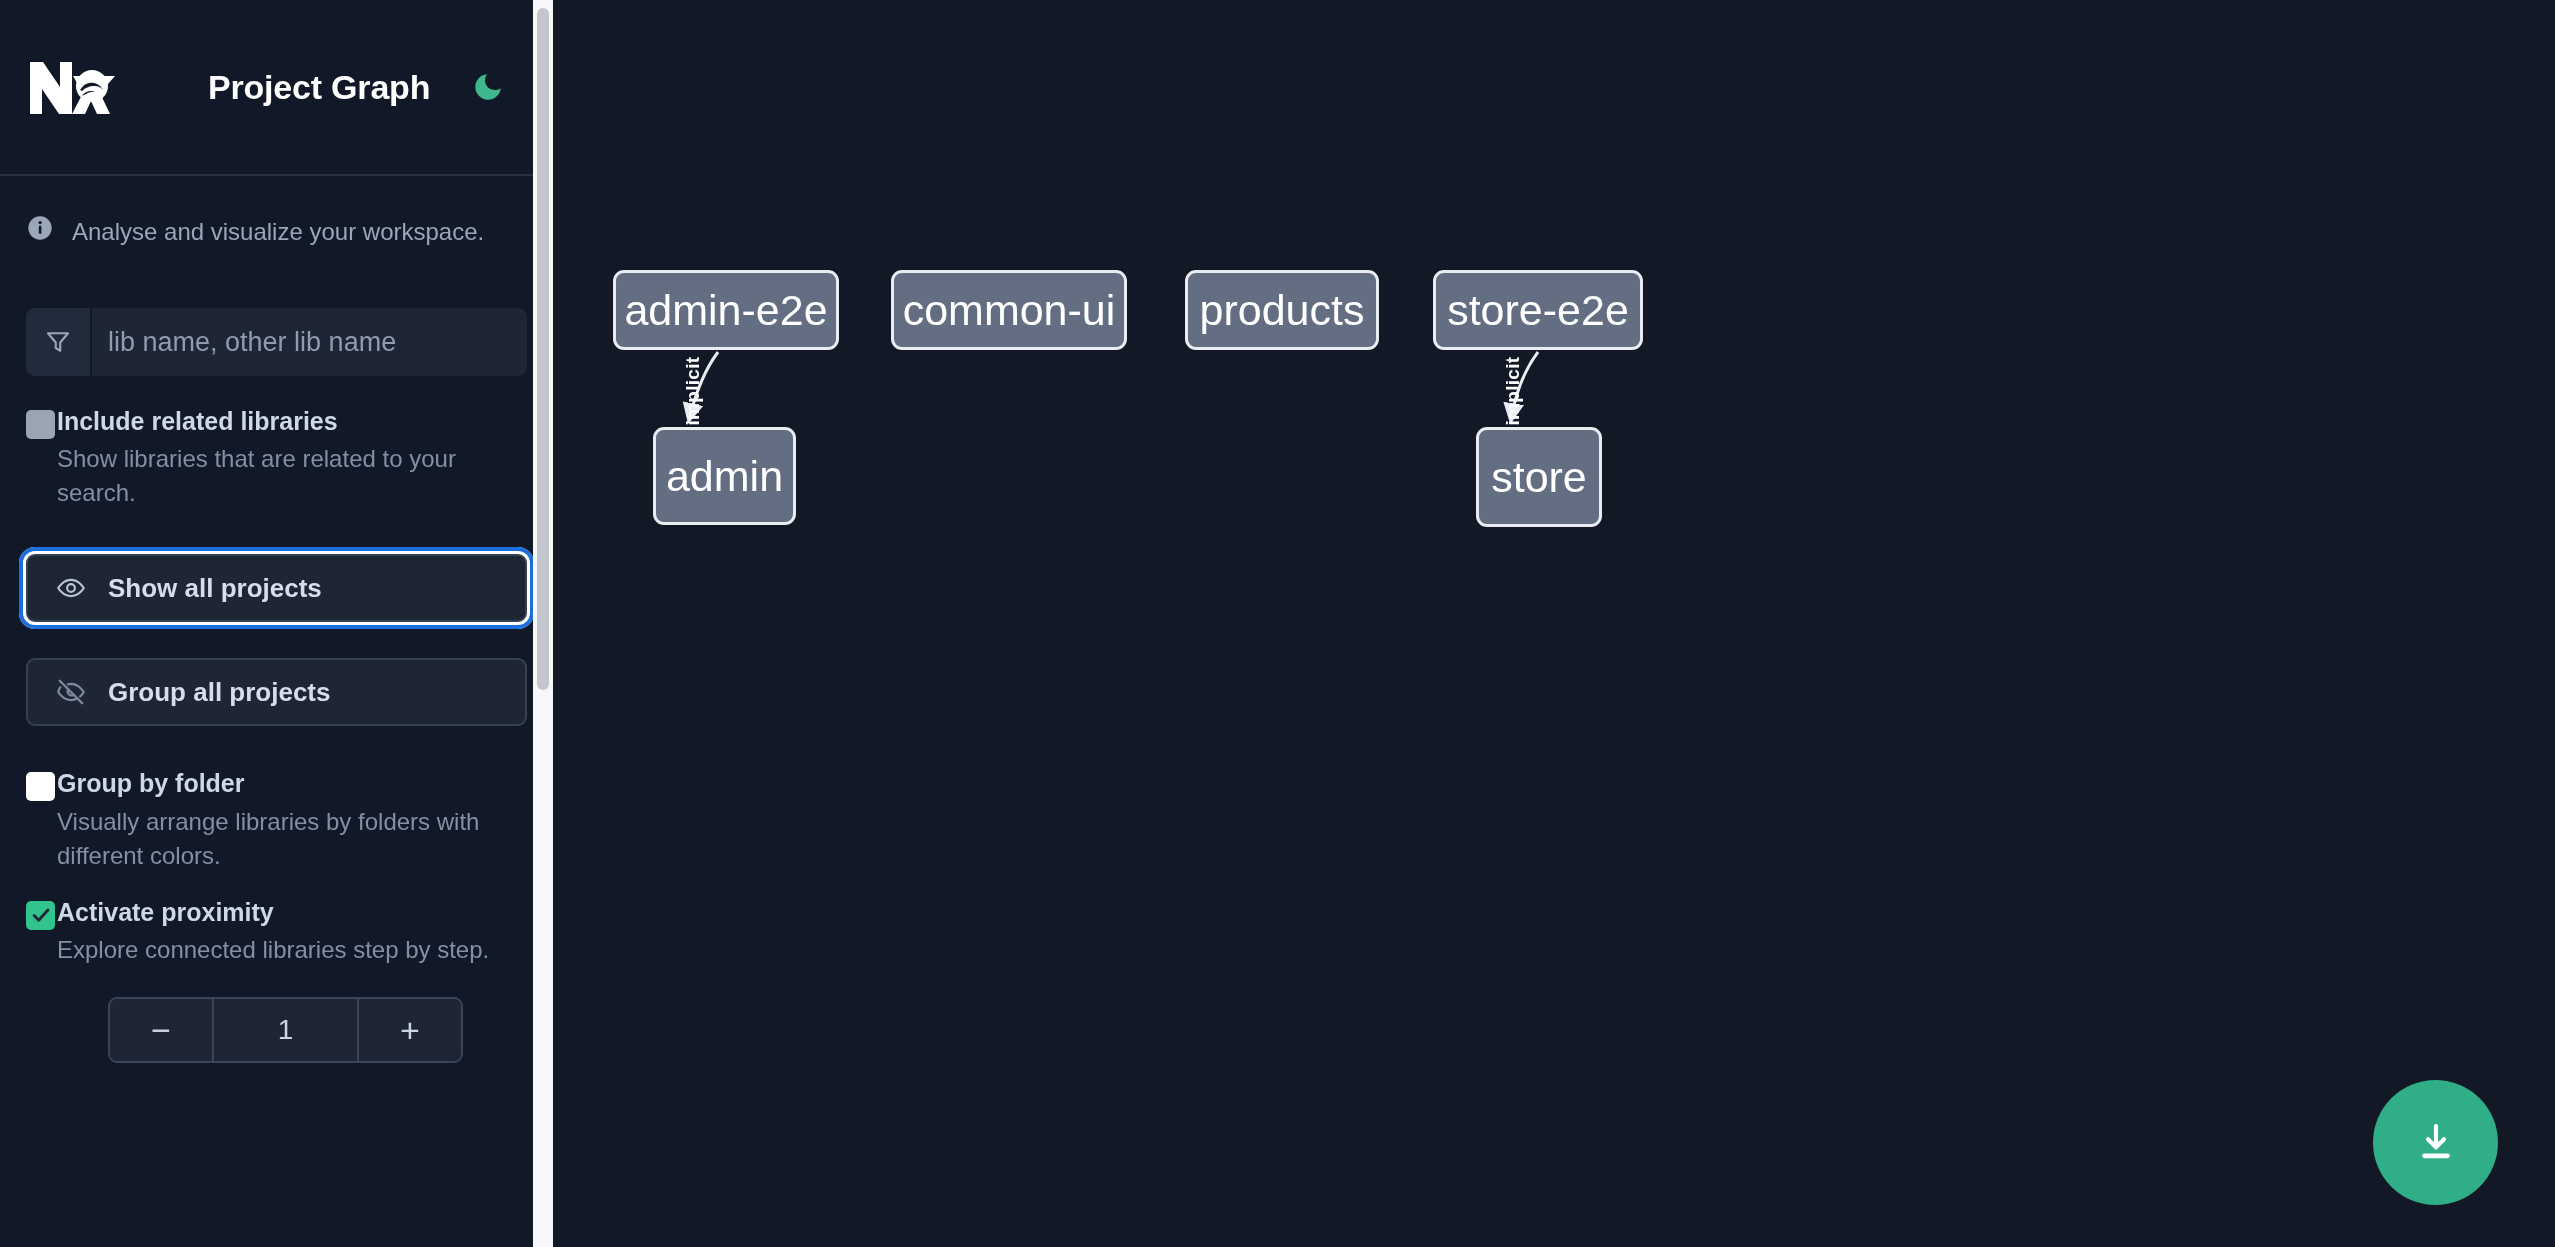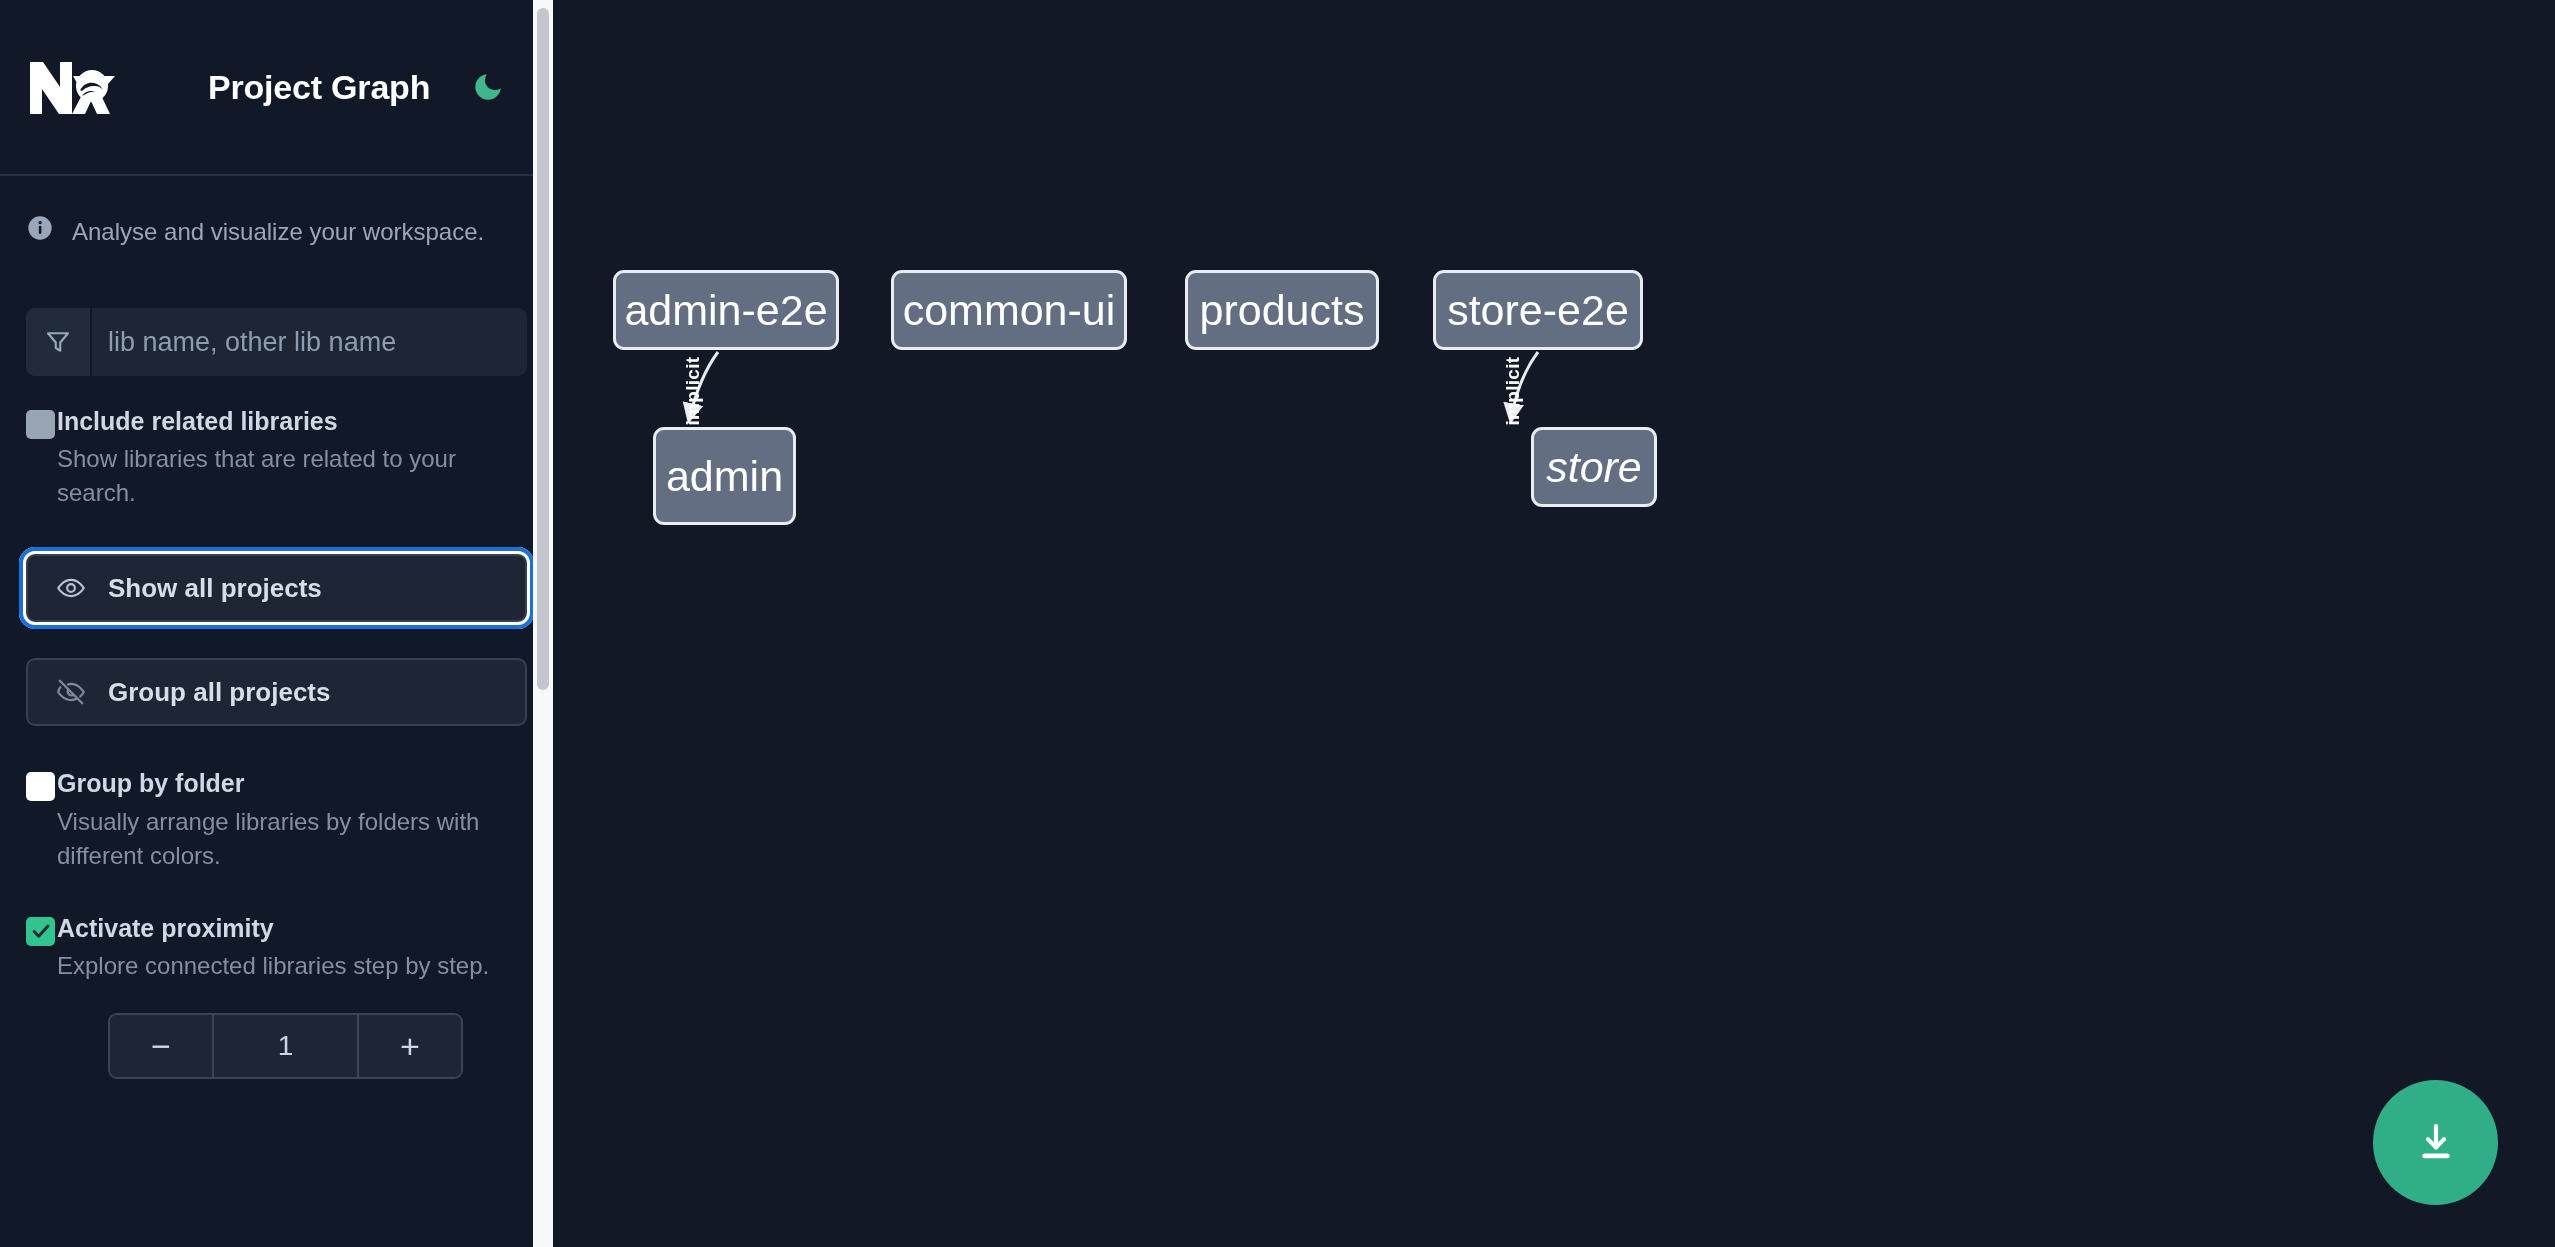--- a/index.html
+++ b/index.html
@@ -238,21 +238,21 @@
     <div class="opt-block" style="margin-top:42px">
       <div class="opt-row">
         <span class="cbox unchecked"></span>
         <div>
           <div class="opt-label">Group by folder</div>
           <div class="opt-desc">Visually arrange libraries by folders with different colors.</div>
         </div>
       </div>
     </div>
 
-    <div class="opt-block" style="margin-top:40px">
+    <div class="opt-block" style="margin-top:24px">
       <div class="opt-row">
         <span class="cbox checked">
           <svg class="tick" viewBox="0 0 24 24" aria-hidden="true">
             <path d="M4.5 12.6l5 5.2L19.6 6.6" fill="none" stroke="#1f2937" stroke-width="3.2" stroke-linecap="round" stroke-linejoin="round"></path>
           </svg>
         </span>
         <div>
           <div class="opt-label">Activate proximity</div>
           <div class="opt-desc">Explore connected libraries step by step.</div>
         </div>
@@ -283,21 +283,21 @@
       <path d="M165 352 C150 372 142 395 136 420" fill="none" stroke="#e9edf2" stroke-width="3" marker-end="url(#arrow)"></path>
 
       <path d="M985 352 C970 372 962 395 958 420" fill="none" stroke="#e9edf2" stroke-width="3" marker-end="url(#arrow)"></path>
     </svg>
 
     <div class="node" style="left:60px;  top:270px; width:226px; height:80px;">admin-e2e</div>
     <div class="node" style="left:338px; top:270px; width:236px; height:80px;">common-ui</div>
     <div class="node" style="left:632px; top:270px; width:194px; height:80px;">products</div>
     <div class="node" style="left:880px; top:270px; width:210px; height:80px;">store-e2e</div>
     <div class="node" style="left:100px; top:427px; width:143px; height:98px;">admin</div>
-    <div class="node" style="left:978px; top:427px; width:126px; height:80px;font-style:italic;">store</div>
+    <div class="node" style="left:923px; top:427px; width:126px; height:100px;">store</div>
 
     <div class="edge-label" style="left:105px; top:380px; width:70px; text-align:center;">implicit</div>
     <div class="edge-label" style="left:925px; top:380px; width:70px; text-align:center;">implicit</div>
 
     <button class="fab">
       <svg viewBox="0 0 24 24" width="48" height="48" aria-hidden="true">
         <path d="M12 3.6v10.2M12 14.2l-4-4.1M12 14.2l4-4.1" fill="none" stroke="#ffffff" stroke-width="2.1" stroke-linecap="round" stroke-linejoin="round"></path>
         <path d="M6.3 18.4h11.4" stroke="#ffffff" stroke-width="2.4" stroke-linecap="round"></path>
       </svg>
     </button>

